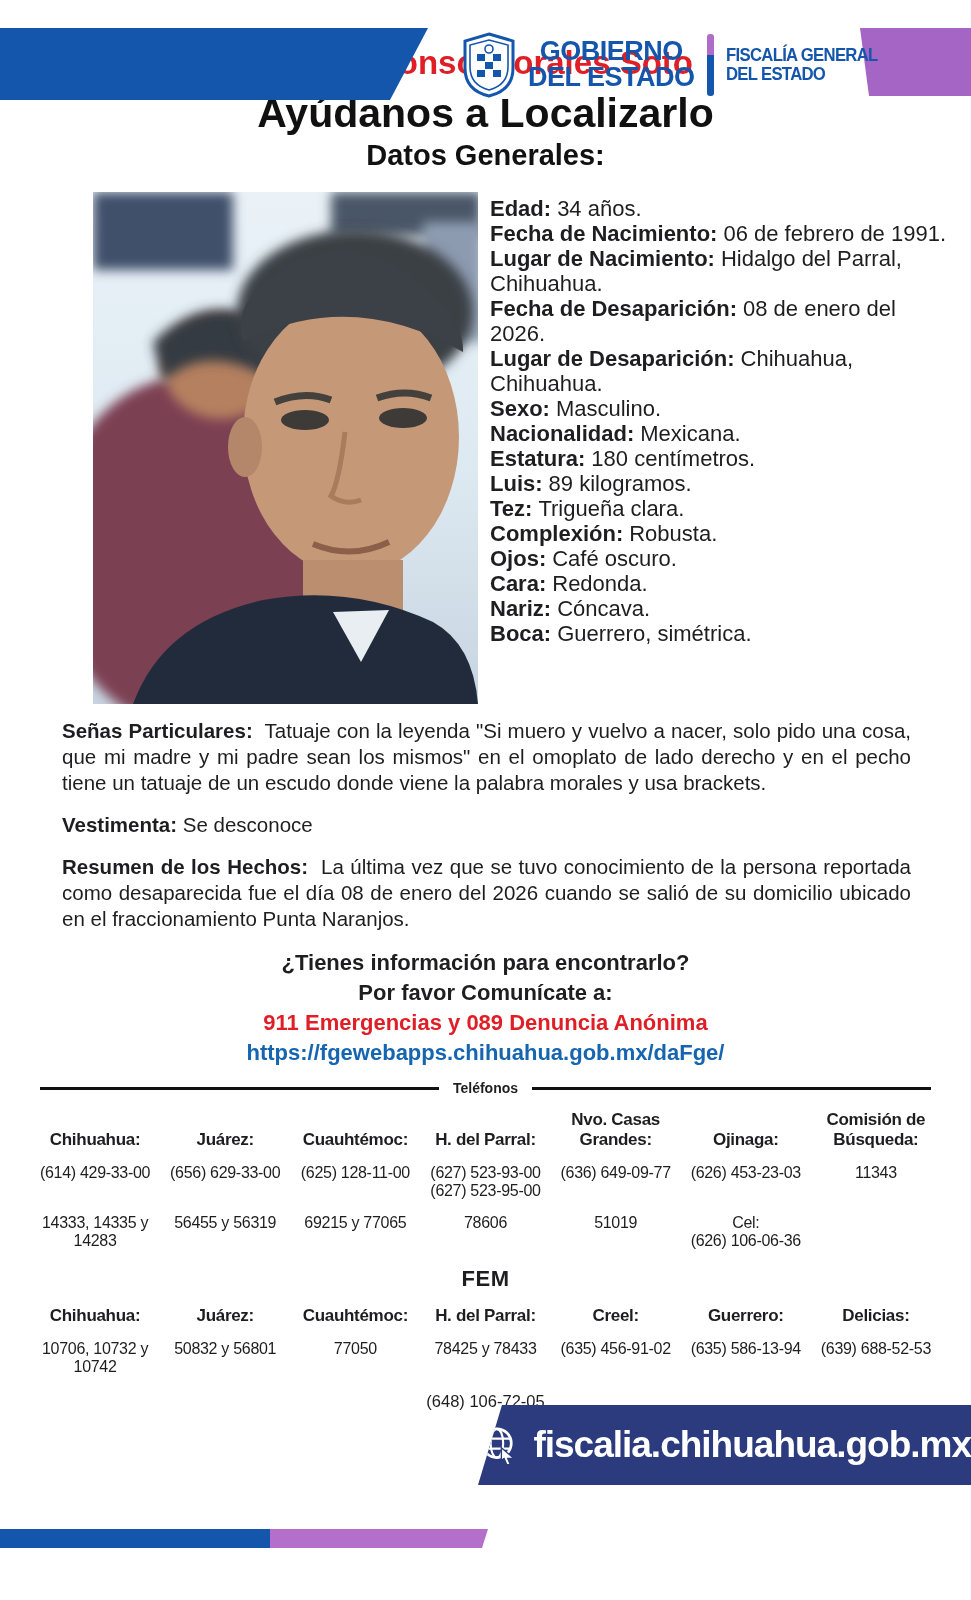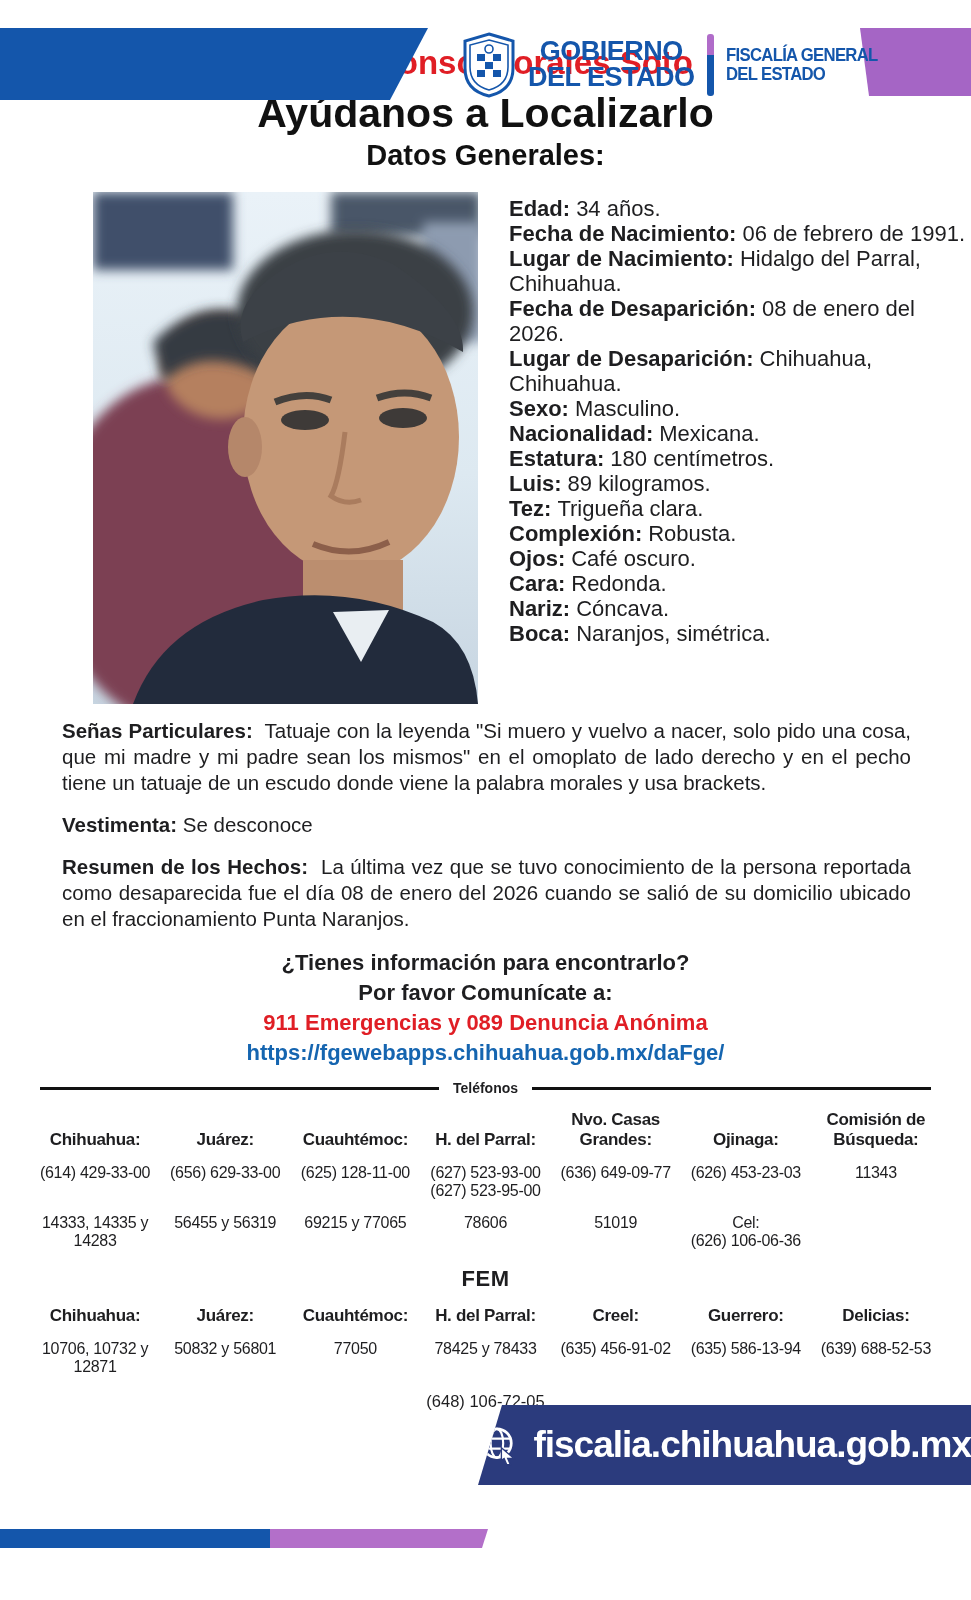--- a/index.html
+++ b/index.html
@@ -18,21 +18,21 @@
       background:linear-gradient(#b06cc9 0 34%,#1456ab 34% 100%);}
   .fge-text{color:#1456ab;font-weight:bold;font-size:19px;line-height:.98;letter-spacing:-.8px;
       transform:scaleX(.88);transform-origin:left center;white-space:nowrap;}
 
   
   .person-name{margin:44px 0 0;text-align:center;color:#e01e25;font-size:33px;font-weight:bold;}
   .headline{margin:8px 0 0;text-align:center;color:#111;font-size:41px;font-weight:bold;}
   .section-title{margin:2px 0 0;text-align:center;color:#111;font-size:29px;font-weight:bold;}
 
   
-  .main-row{position:relative;margin:20px 0 0 93px;display:flex;gap:12px;justify-content:space-between;}
+  .main-row{position:relative;margin:20px 0 0 93px;display:flex;gap:12px;}
   .photo{width:385px;height:512px;flex:0 0 auto;background:#dfe8ef;overflow:hidden;}
   .fields{width:462px;padding-top:4px;font-size:22px;line-height:25px;}
   .field{margin:0;}
   .field .lbl{font-weight:bold;}
   .field .val{margin-left:6px;}
 
   
   .paragraphs{margin:14px 60px 0 62px;font-size:20.5px;line-height:26px;text-align:justify;}
   .paragraphs p{margin:0 0 16px;}
   .paragraphs .lbl{font-weight:bold;}
@@ -143,21 +143,21 @@
       <div class="field"><span class="lbl">Lugar de Desaparición:</span><span class="val">Chihuahua, Chihuahua.</span></div>
       <div class="field"><span class="lbl">Sexo:</span><span class="val">Masculino.</span></div>
       <div class="field"><span class="lbl">Nacionalidad:</span><span class="val">Mexicana.</span></div>
       <div class="field"><span class="lbl">Estatura:</span><span class="val">180 centímetros.</span></div>
       <div class="field"><span class="lbl">Luis:</span><span class="val">89 kilogramos.</span></div>
       <div class="field"><span class="lbl">Tez:</span><span class="val">Trigueña clara.</span></div>
       <div class="field"><span class="lbl">Complexión:</span><span class="val">Robusta.</span></div>
       <div class="field"><span class="lbl">Ojos:</span><span class="val">Café oscuro.</span></div>
       <div class="field"><span class="lbl">Cara:</span><span class="val">Redonda.</span></div>
       <div class="field"><span class="lbl">Nariz:</span><span class="val">Cóncava.</span></div>
-      <div class="field"><span class="lbl">Boca:</span><span class="val">Naranjos, simétrica.</span></div>
+      <div class="field"><span class="lbl">Boca:</span><span class="val">Guerrero, simétrica.</span></div>
     </div>
   </div>
 
   <div class="paragraphs">
     <p><span class="lbl">Señas Particulares:</span>&nbsp; <span>Tatuaje con la leyenda "Si muero y vuelvo a nacer, solo pido una cosa, que mi madre y mi padre sean los mismos" en el omoplato de lado derecho y en el pecho tiene un tatuaje de un escudo donde viene la palabra morales y usa brackets.</span></p>
     <p><span class="lbl">Vestimenta:</span> <span>Se desconoce</span></p>
     <p><span class="lbl">Resumen de los Hechos:</span>&nbsp; <span>La última vez que se tuvo conocimiento de la persona reportada como desaparecida fue el día 08 de enero del 2026 cuando se salió de su domicilio ubicado en el fraccionamiento Punta Naranjos.</span></p>
   </div>
 
   <div class="contact">
@@ -209,21 +209,21 @@
   <div class="fem-grid">
     <div class="hdr cell">Chihuahua:</div>
     <div class="hdr cell">Juárez:</div>
     <div class="hdr cell">Cuauhtémoc:</div>
     <div class="hdr cell">H. del Parral:</div>
     <div class="hdr cell">Creel:</div>
     <div class="hdr cell">Guerrero:</div>
     <div class="hdr cell">Delicias:</div>
 
     <div class="cell">10706, 10732 y
-12871</div>
+10742</div>
     <div class="cell">50832 y 56801</div>
     <div class="cell">77050</div>
     <div class="cell">78425 y 78433</div>
     <div class="cell">(635) 456-91-02</div>
     <div class="cell">(635) 586-13-94</div>
     <div class="cell">(639) 688-52-53</div>
   </div>
 
   <div class="camargo">
     <div>(648) 106-72-05</div>

